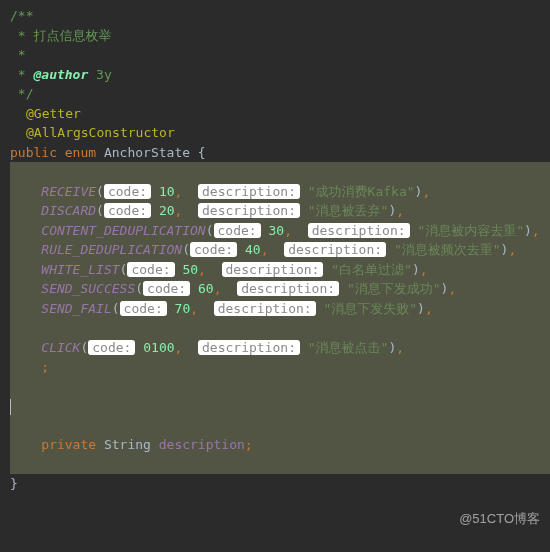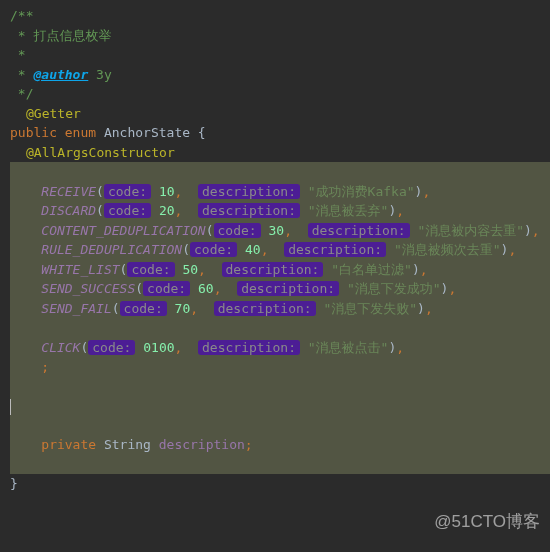--- a/index.html
+++ b/index.html
@@ -11,29 +11,29 @@
     width: 550px;
     height: 552px;
     overflow: hidden;
     position: relative;
   }
   .editor {
     padding: 6px 0 6px 10px;
   }
   .line { white-space: pre; }
   .comment { color: #629755; }
-  .doctag { color: #0ea5e9; font-weight: bold; font-style: italic; text-decoration: underline; }
+  .doctag { color: #86efac; font-weight: bold; font-style: italic; }
   .annotation { color: #BBB529; margin-left: 16px; }
   .keyword { color: #CC7832; }
   .classname { color: #A9B7C6; }
   .brace { color: #A9B7C6; }
   .text { color: #A9B7C6; }
   .enum-const { color: #9876AA; font-style: italic; }
   .param-hint {
-    background: #4c1d95;
+    background: #ffffff;
     color: #8a8a8a;
     border-radius: 3px;
     padding: 0 4px;
     font-style: normal;
   }
   .number { color: #86efac; }
   .string { color: #6A8759; }
   .comma { color: #CC7832; }
   .semi { color: #CC7832; }
   .field-type { color: #A9B7C6; }
@@ -43,42 +43,42 @@
     display: block;
   }
   .caret {
     border-left: 1px solid #bbbbbb;
     display: inline-block;
     height: 16px;
     vertical-align: middle;
   }
   .watermark {
     position: absolute;
-    bottom: 18px;
+    bottom: 24px;
     right: 10px;
     color: rgba(255,255,255,0.55);
-    font-size: 17px;
+    font-size: 13px;
     font-family: sans-serif;
   }
 </style>
 </head>
 <body>
 
 <div class="editor">
 
   <div class="line"><span class="comment">/**</span></div>
   <div class="line"><span class="comment"> * </span><span class="comment">打点信息枚举</span></div>
   <div class="line"><span class="comment"> *</span></div>
   <div class="line"><span class="comment"> * </span><span class="doctag">@author</span><span class="comment"> 3y</span></div>
   <div class="line"><span class="comment"> */</span></div>
 
   <div class="line"><span class="annotation">@Getter</span></div>
+  <div class="line"><span class="annotation">@AllArgsConstructor</span></div>
+
   <div class="line"><span class="keyword">public </span><span class="keyword">enum </span><span class="classname">AnchorState</span><span class="brace"> {</span></div>
-
-  <div class="line"><span class="annotation">@AllArgsConstructor</span></div>
 
   <div class="highlighted">
   <div class="line">&nbsp;</div>
 
   <div class="line"><span>    </span><span class="enum-const">RECEIVE</span><span class="text">(</span><span class="param-hint">code:</span><span class="text"> </span><span class="number">10</span><span class="comma">,</span><span class="text">  </span><span class="param-hint">description:</span><span class="text"> </span><span class="string">"成功消费Kafka"</span><span class="text">)</span><span class="comma">,</span></div>
 
   <div class="line"><span>    </span><span class="enum-const">DISCARD</span><span class="text">(</span><span class="param-hint">code:</span><span class="text"> </span><span class="number">20</span><span class="comma">,</span><span class="text">  </span><span class="param-hint">description:</span><span class="text"> </span><span class="string">"消息被丢弃"</span><span class="text">)</span><span class="comma">,</span></div>
 
   <div class="line"><span>    </span><span class="enum-const">CONTENT_DEDUPLICATION</span><span class="text">(</span><span class="param-hint">code:</span><span class="text"> </span><span class="number">30</span><span class="comma">,</span><span class="text">  </span><span class="param-hint">description:</span><span class="text"> </span><span class="string">"消息被内容去重"</span><span class="text">)</span><span class="comma">,</span></div>
 

